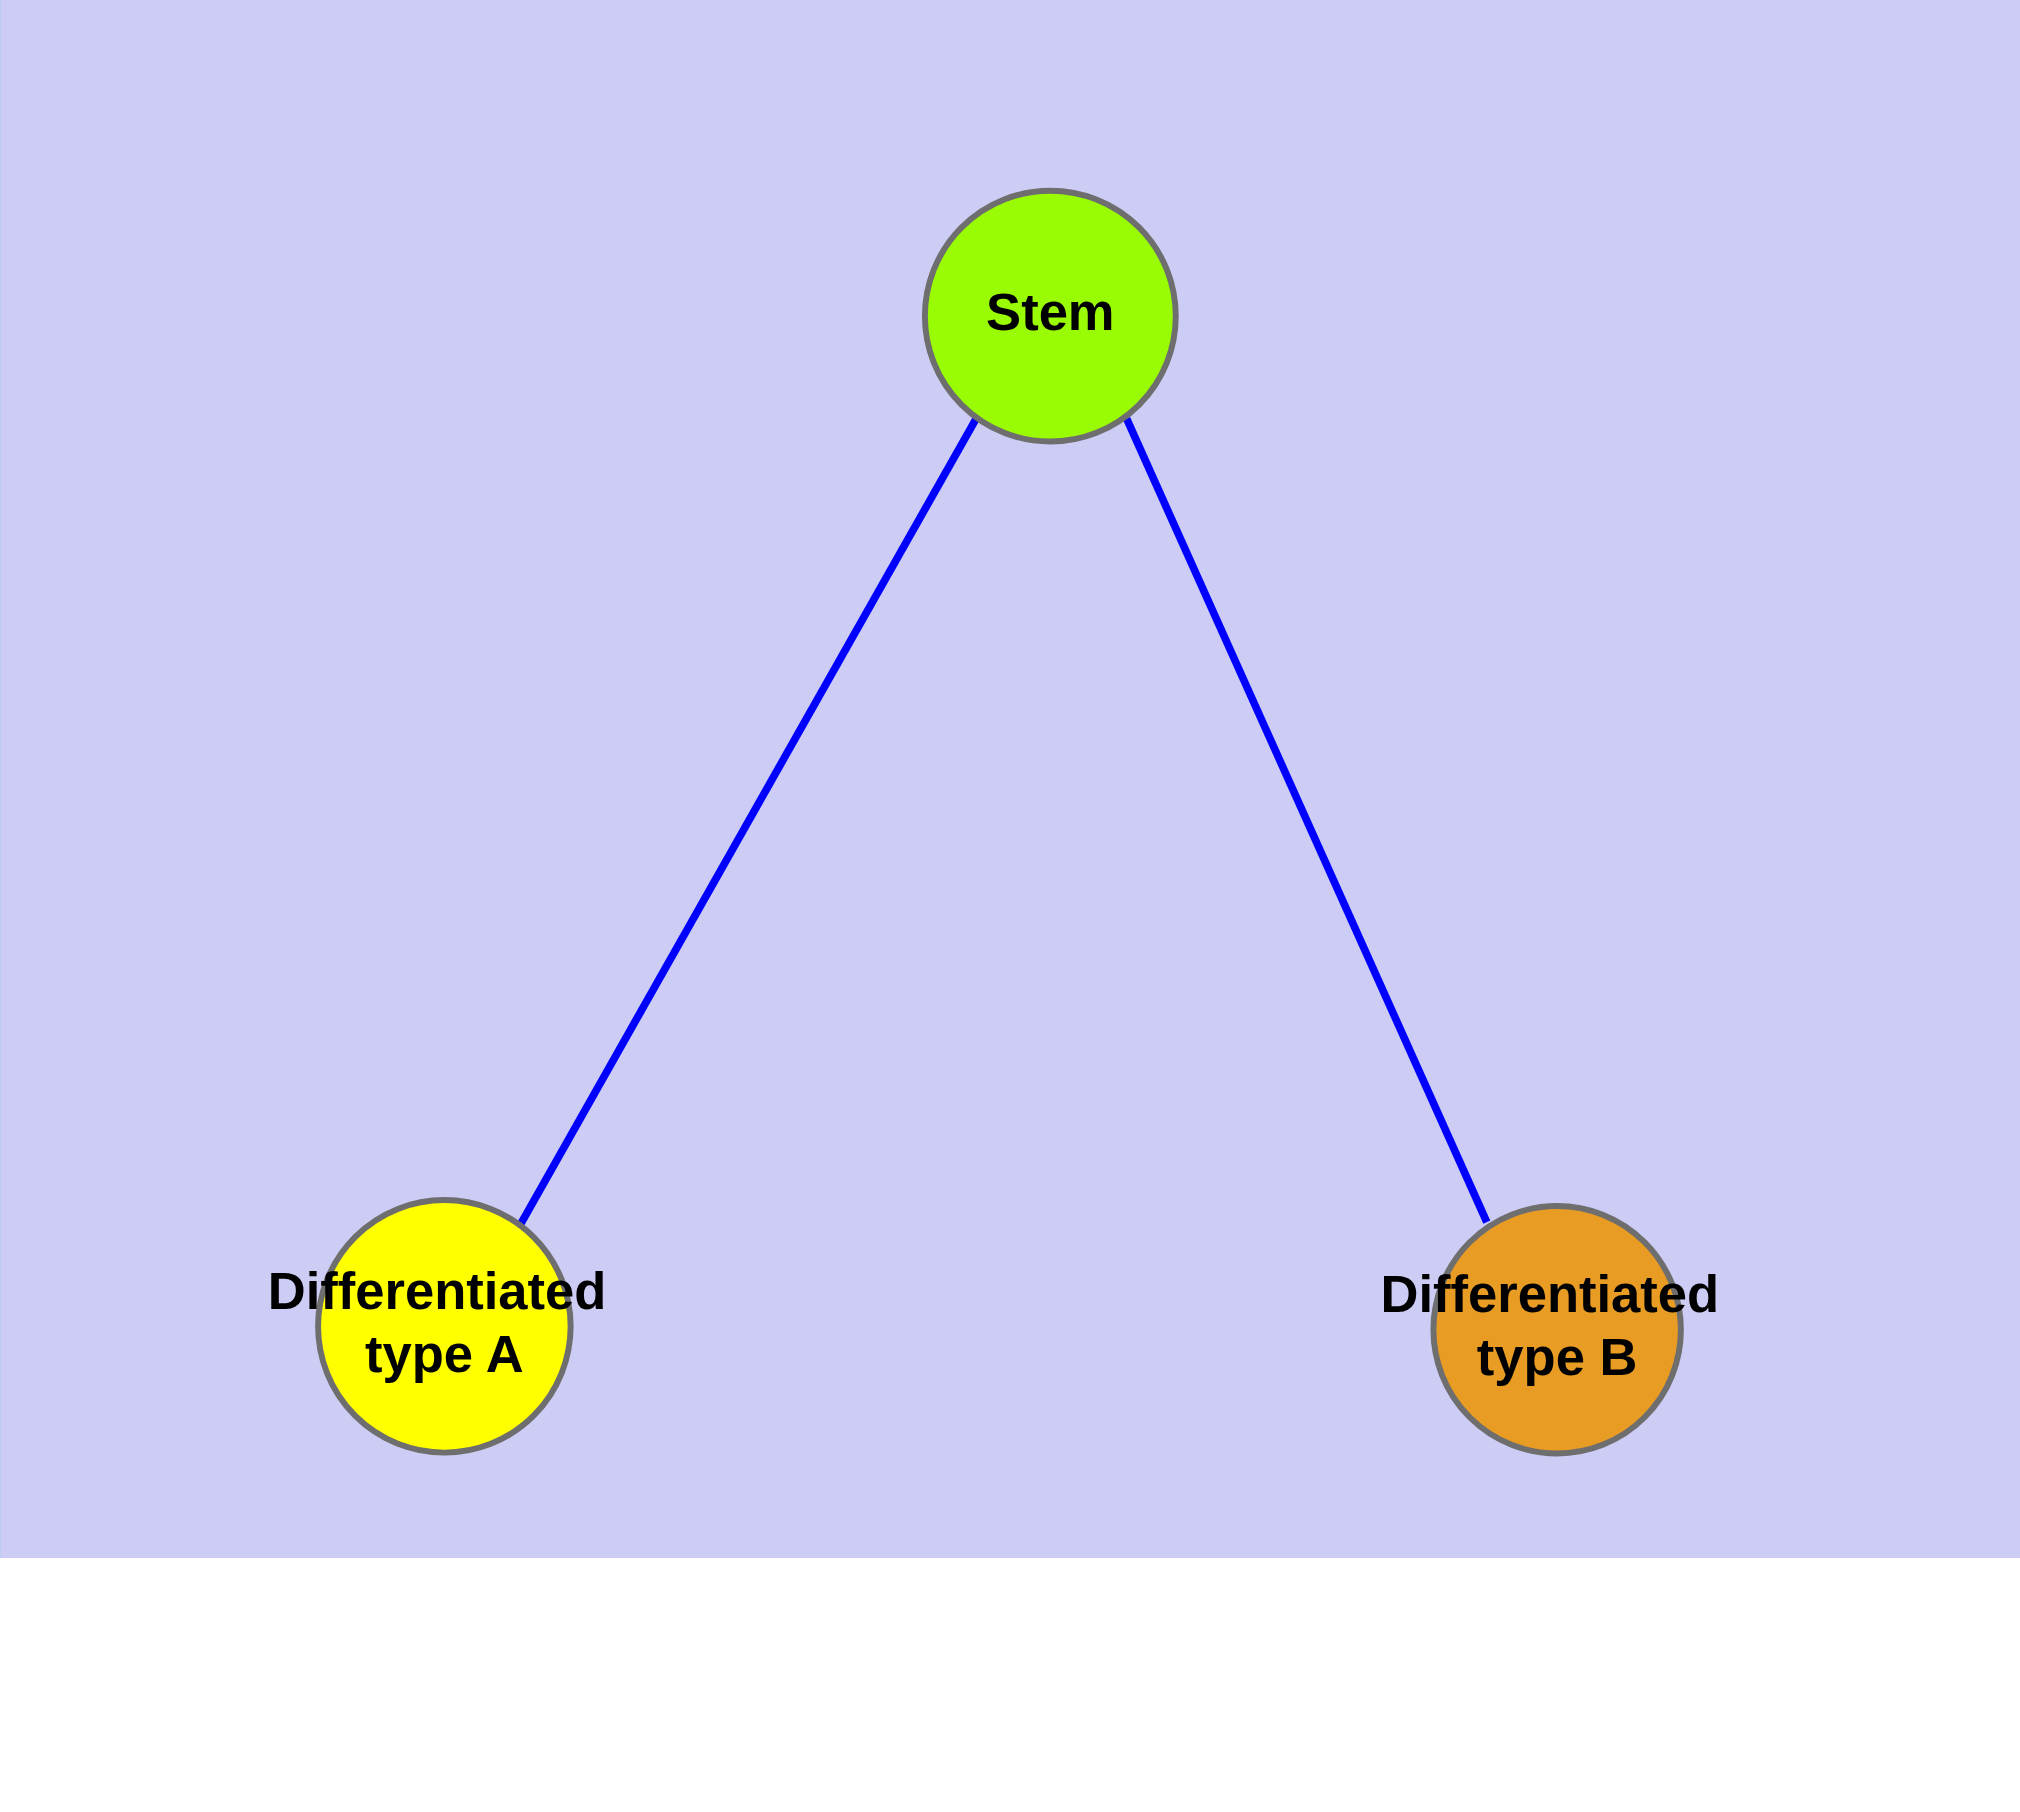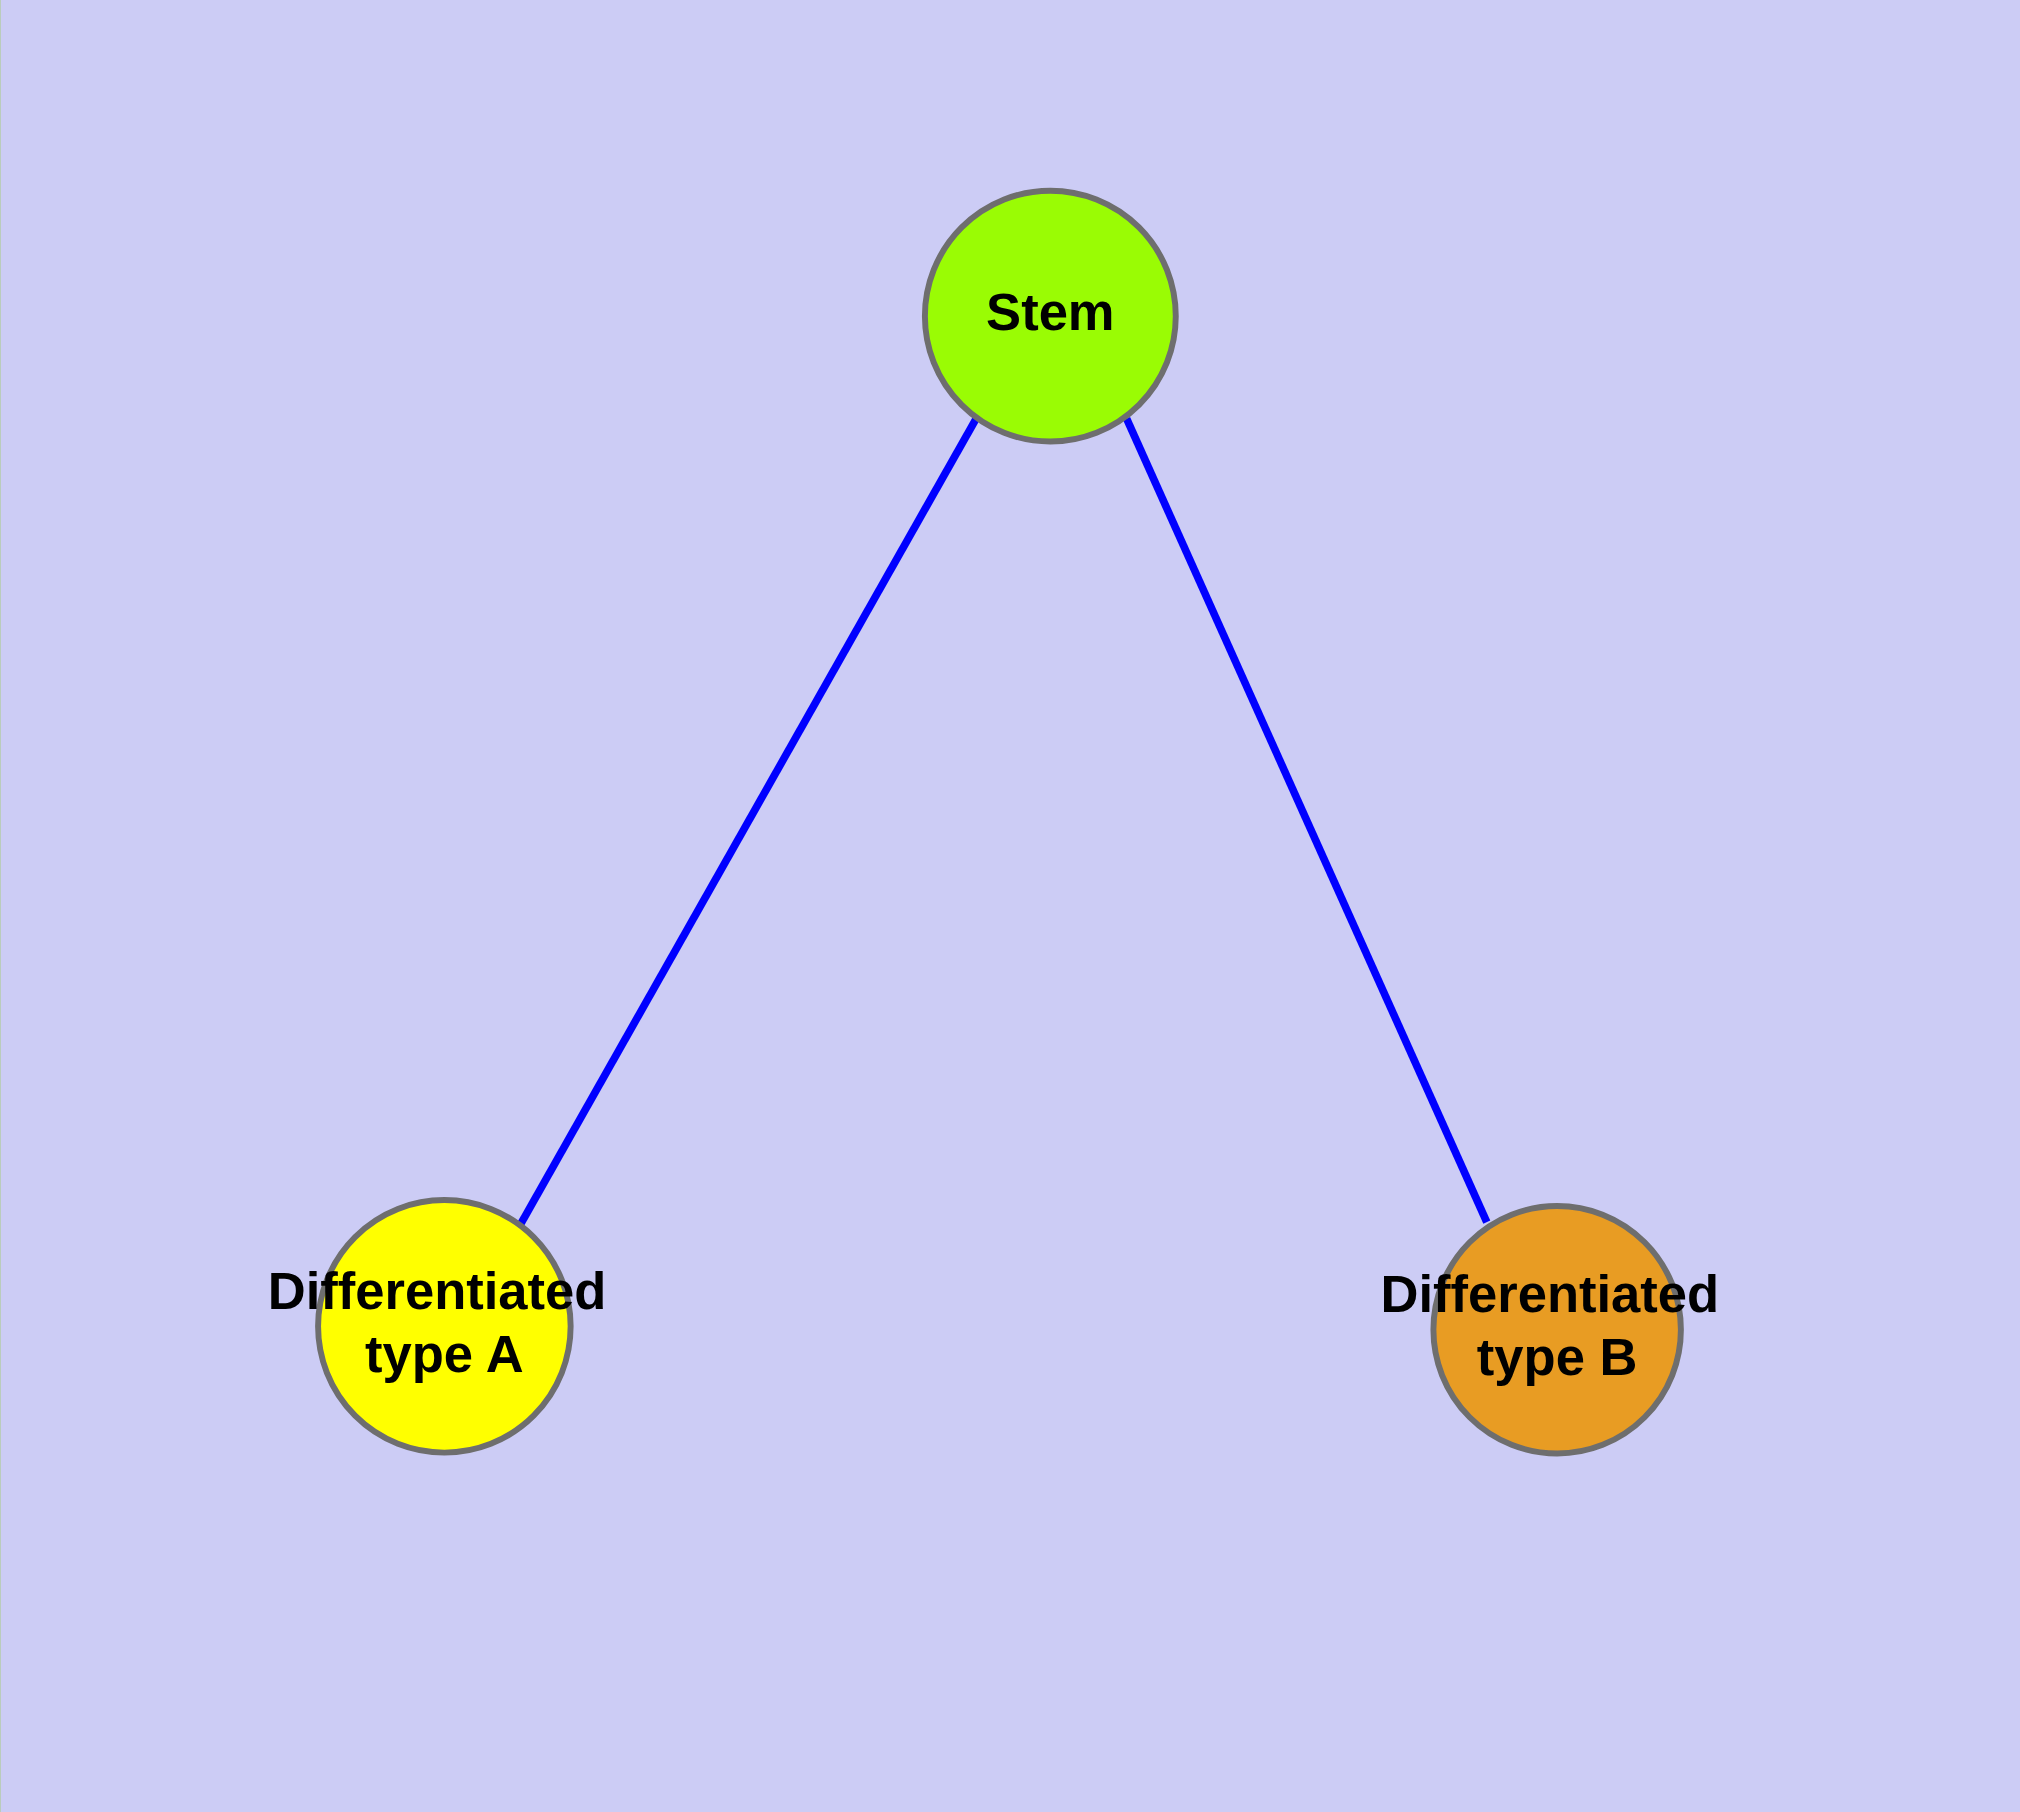--- a/index.html
+++ b/index.html
@@ -29,21 +29,21 @@
     font-weight: bold;
     fill: #000000;
     text-anchor: middle;
     dominant-baseline: middle;
     pointer-events: none;
   }
 </style>
 </head>
 <body>
 
-<div id="canvas" style="width: 2021px; height: 1812px; background: #84cc16;">
+<div id="canvas" style="width: 2021px; height: 1558px; background: #7dd3fc;">
   <svg id="graph-svg" viewBox="0 0 2384 2138" xmlns="http://www.w3.org/2000/svg" style="width: 2021px; height: 1812px;">
 
     <rect id="bg-rect" x="0" y="0" width="2384" height="2138" fill="#CCCCF5"></rect>
 
     <g id="edges-layer">
       <line id="edge-stem-diff-a" x1="1152" y1="493" x2="613" y2="1446" stroke="#0000FF" stroke-width="9" stroke-linecap="butt"></line>
       <line id="edge-stem-diff-b" x1="1329" y1="494" x2="1754" y2="1442" stroke="#0000FF" stroke-width="9" stroke-linecap="butt"></line>
     </g>
 
     <g id="nodes-layer">

